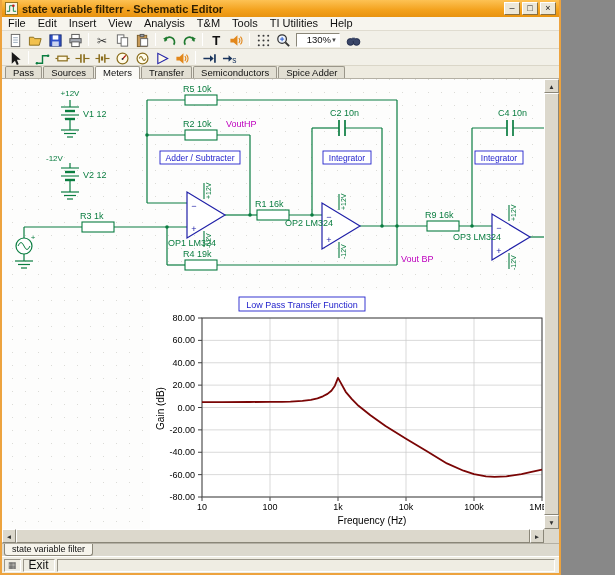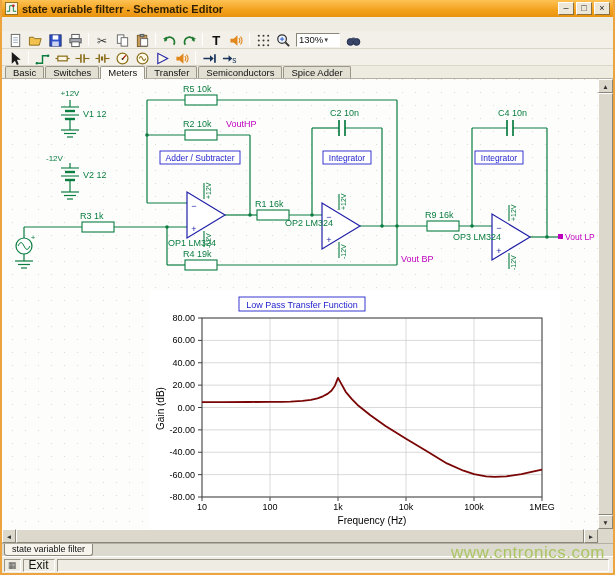--- a/index.html
+++ b/index.html
@@ -1,18 +1,18 @@
 <!DOCTYPE html>
 <html><head>
 <meta charset="utf-8">
 <style>
   html,body{margin:0;padding:0;background:#888;}
   *{box-sizing:border-box;}
   .window{
-    position:relative;width:615px;height:575px;overflow:hidden;
+    position:relative;width:561px;height:575px;overflow:hidden;
     background:#EFEDE3;
     border-left:2px solid #EDA33E;border-right:2px solid #EDA33E;border-bottom:2px solid #EDA33E;
     font-family:"Liberation Sans",sans-serif;color:#111;padding-left:36px;
   }
   
   .titlebar{position:absolute;top:0;left:0;right:0;height:17px;
     background:linear-gradient(180deg,#FDC254,#F3A11C 60%,#E89310);
     display:flex;align-items:center;padding:0 3px;}
   .appicon{width:13px;height:13px;margin-right:4px;flex:0 0 auto;}
   .titlebar .title{font-size:11px;font-weight:bold;color:#2e1f02;white-space:nowrap;overflow:hidden;}
@@ -23,21 +23,21 @@
   .menubar{position:absolute;top:17px;left:0;right:0;height:14px;background:#F7F5EE;
     display:flex;align-items:center;font-size:11px;border-bottom:1px solid #E0DCD0;}
   .menu-item{padding:0 6px;line-height:13px;}
   
   .toolbar{position:absolute;left:0;right:0;height:18px;background:#F2F0E8;
     display:flex;align-items:center;padding-left:3px;border-bottom:1px solid #DAD6C8;}
   #toolbar2{height:17px;}
   .tbtn{width:20px;height:17px;padding:1px 2px;background:transparent;border:1px solid transparent;}
   .tbtn svg{display:block;}
   .tsep{width:1px;height:13px;background:#C4C0B2;border-right:1px solid #fff;margin:0 3px;}
-  .zoombox{display:inline-flex;align-items:center;justify-content:flex-start;width:44px;height:14px;
+  .zoombox{display:inline-flex;align-items:center;justify-content:flex-end;width:44px;height:14px;
     background:#fff;border:1px solid;border-color:#8a8678 #fff #fff #8a8678;font-size:9.5px;
     padding:0 2px;margin:0 3px;}
   .zoombox .caret{font-size:6px;color:#444;}
   
   .tabrow{position:absolute;top:66px;left:0;right:0;height:13px;background:#EEEBE0;
     display:flex;align-items:flex-end;padding:0 0 0 3px;border-bottom:1px solid #B4B0A4;}
   .tab{font-size:9.5px;line-height:11px;padding:0 7px;margin-right:1px;background:#E2DFD3;
     border:1px solid #9a968a;border-bottom:none;border-radius:2px 2px 0 0;}
   .tab.active{background:#FBFAF6;position:relative;top:1px;padding-bottom:1px;}
   
@@ -85,20 +85,31 @@
       <path d="M2 10 h3 v-6 h4 v6 h3" stroke="#0A7D40" fill="none"></path>
       <circle cx="9" cy="4" r="1.4" fill="#c02020"></circle>
     </svg>
     <span class="title">state variable filterr - Schematic Editor</span>
     <span class="spacer"></span>
     <button class="winbtn">–</button>
     <button class="winbtn">□</button>
     <button class="winbtn">×</button>
   </div>
 
+  <div class="menubar" id="menubar">
+      <span class="menu-item">File</span>
+      <span class="menu-item">Edit</span>
+      <span class="menu-item">Insert</span>
+      <span class="menu-item">View</span>
+      <span class="menu-item">Analysis</span>
+      <span class="menu-item">T&amp;M</span>
+      <span class="menu-item">Tools</span>
+      <span class="menu-item">TI Utilities</span>
+      <span class="menu-item">Help</span>
+    </div>
 
   <div class="toolbar" id="toolbar1" style="top:31px">
       <button class="tbtn">
         <svg viewBox="0 0 16 16" width="15" height="15">
           <rect x="3.5" y="1.5" width="9" height="13" fill="#fff" stroke="#666"></rect>
           <line x1="5.5" y1="5" x2="10.5" y2="5" stroke="#9ab"></line>
           <line x1="5.5" y1="7.5" x2="10.5" y2="7.5" stroke="#9ab"></line>
           <line x1="5.5" y1="10" x2="10.5" y2="10" stroke="#9ab"></line>
         </svg>
       </button>
@@ -274,22 +285,22 @@
       <button class="tbtn">
         <svg viewBox="0 0 16 16" width="15" height="15">
           <line x1="1" y1="8" x2="7.5" y2="8" stroke="#18335c" stroke-width="1.6"></line>
           <path d="M7 4.5 L11 8 L7 11.5 z" fill="#18335c"></path>
           <text x="11" y="12.5" font-size="9" fill="#18335c">s</text>
         </svg>
       </button>
     </div>
 
   <div class="tabrow" id="tabrow">
-      <span class="tab">Basic</span>
-      <span class="tab">Switches</span>
+      <span class="tab">Pass</span>
+      <span class="tab">Sources</span>
       <span class="tab active">Meters</span>
       <span class="tab">Transfer</span>
       <span class="tab">Semiconductors</span>
       <span class="tab">Spice Adder</span>
     </div>
 
   <div class="schematic">
     <svg id="sch" width="596" height="450" viewBox="0 79 596 450">
         <g>
           <line x1="22" y1="238" x2="22" y2="227" stroke="#0A7D40" stroke-width="1.2"></line>
@@ -521,14 +532,13 @@
   <div class="doctabrow">
     <div class="doctab">state variable filter</div>
   </div>
 
   <div class="statusbar">
     <span class="scell icon">▦</span>
     <span class="scell">Exit</span>
     <span class="scell fill"></span>
   </div>
 
-  <div class="watermark" style="color: rgb(168, 196, 94);">www.cntronics.com</div>
 </div>
 
 </body></html>

